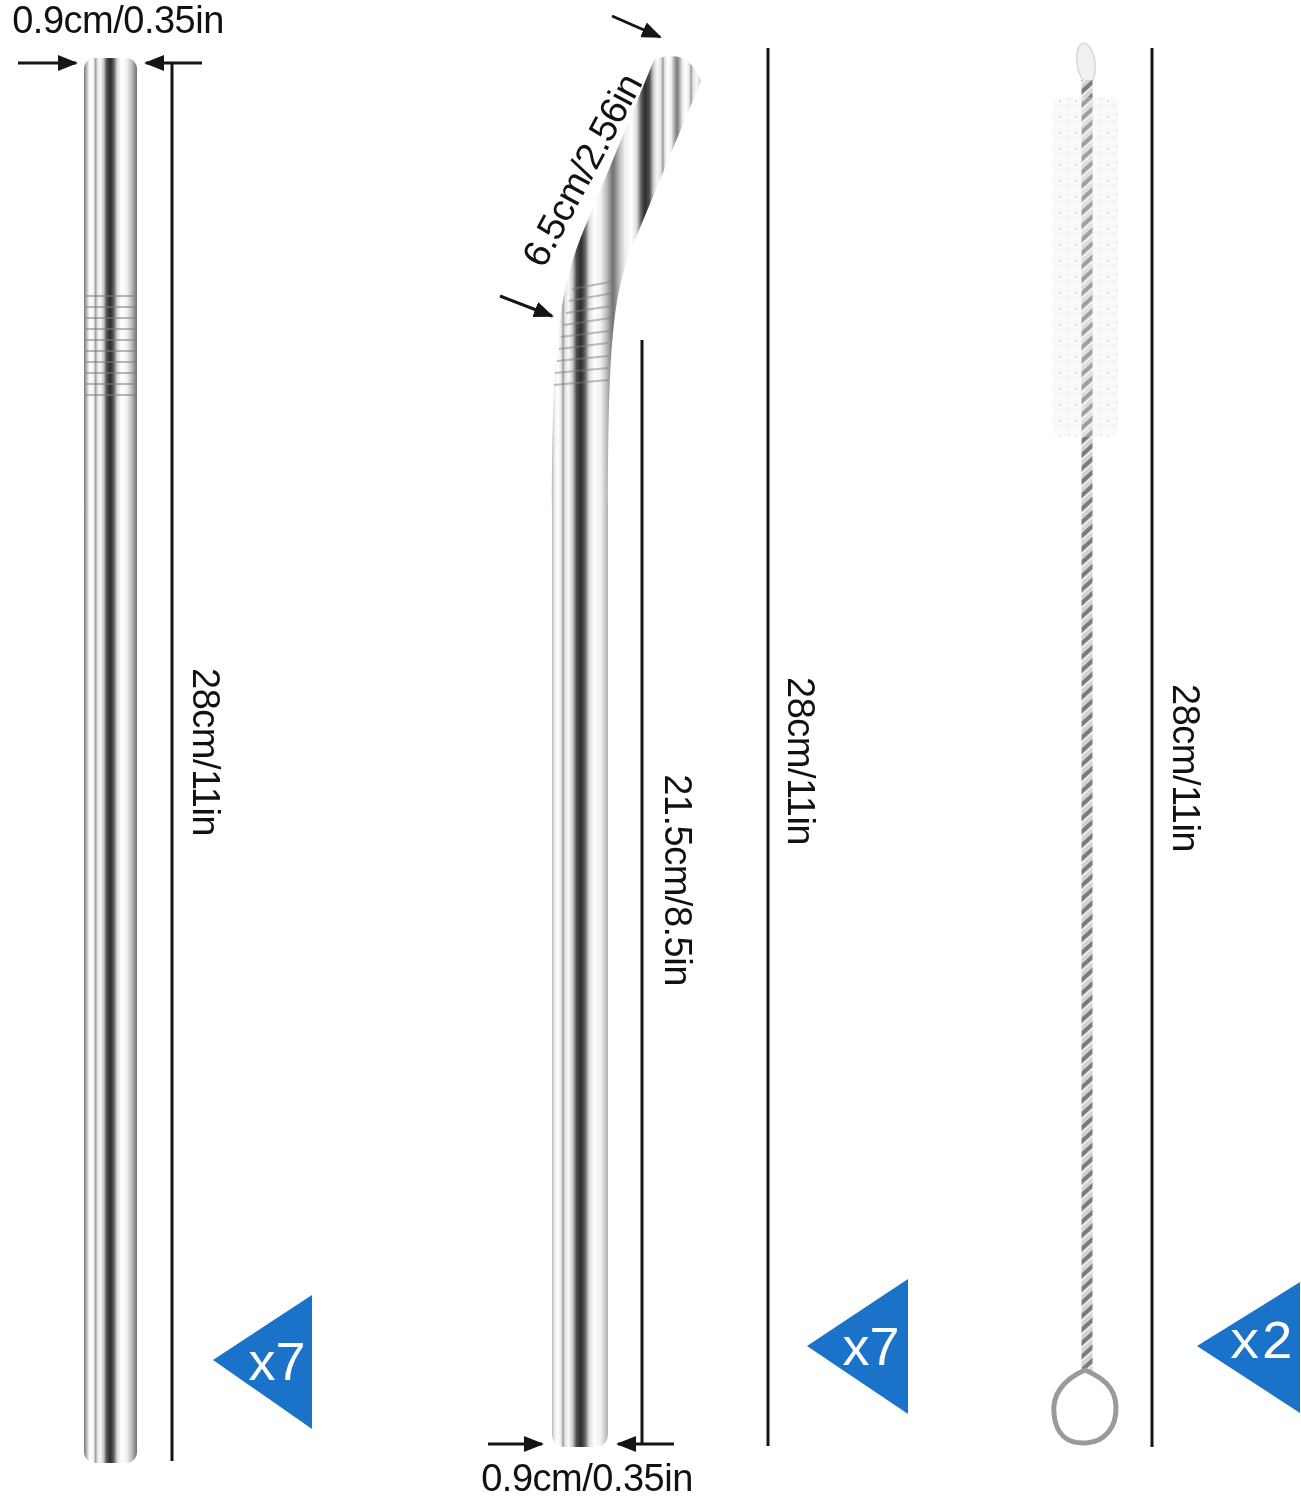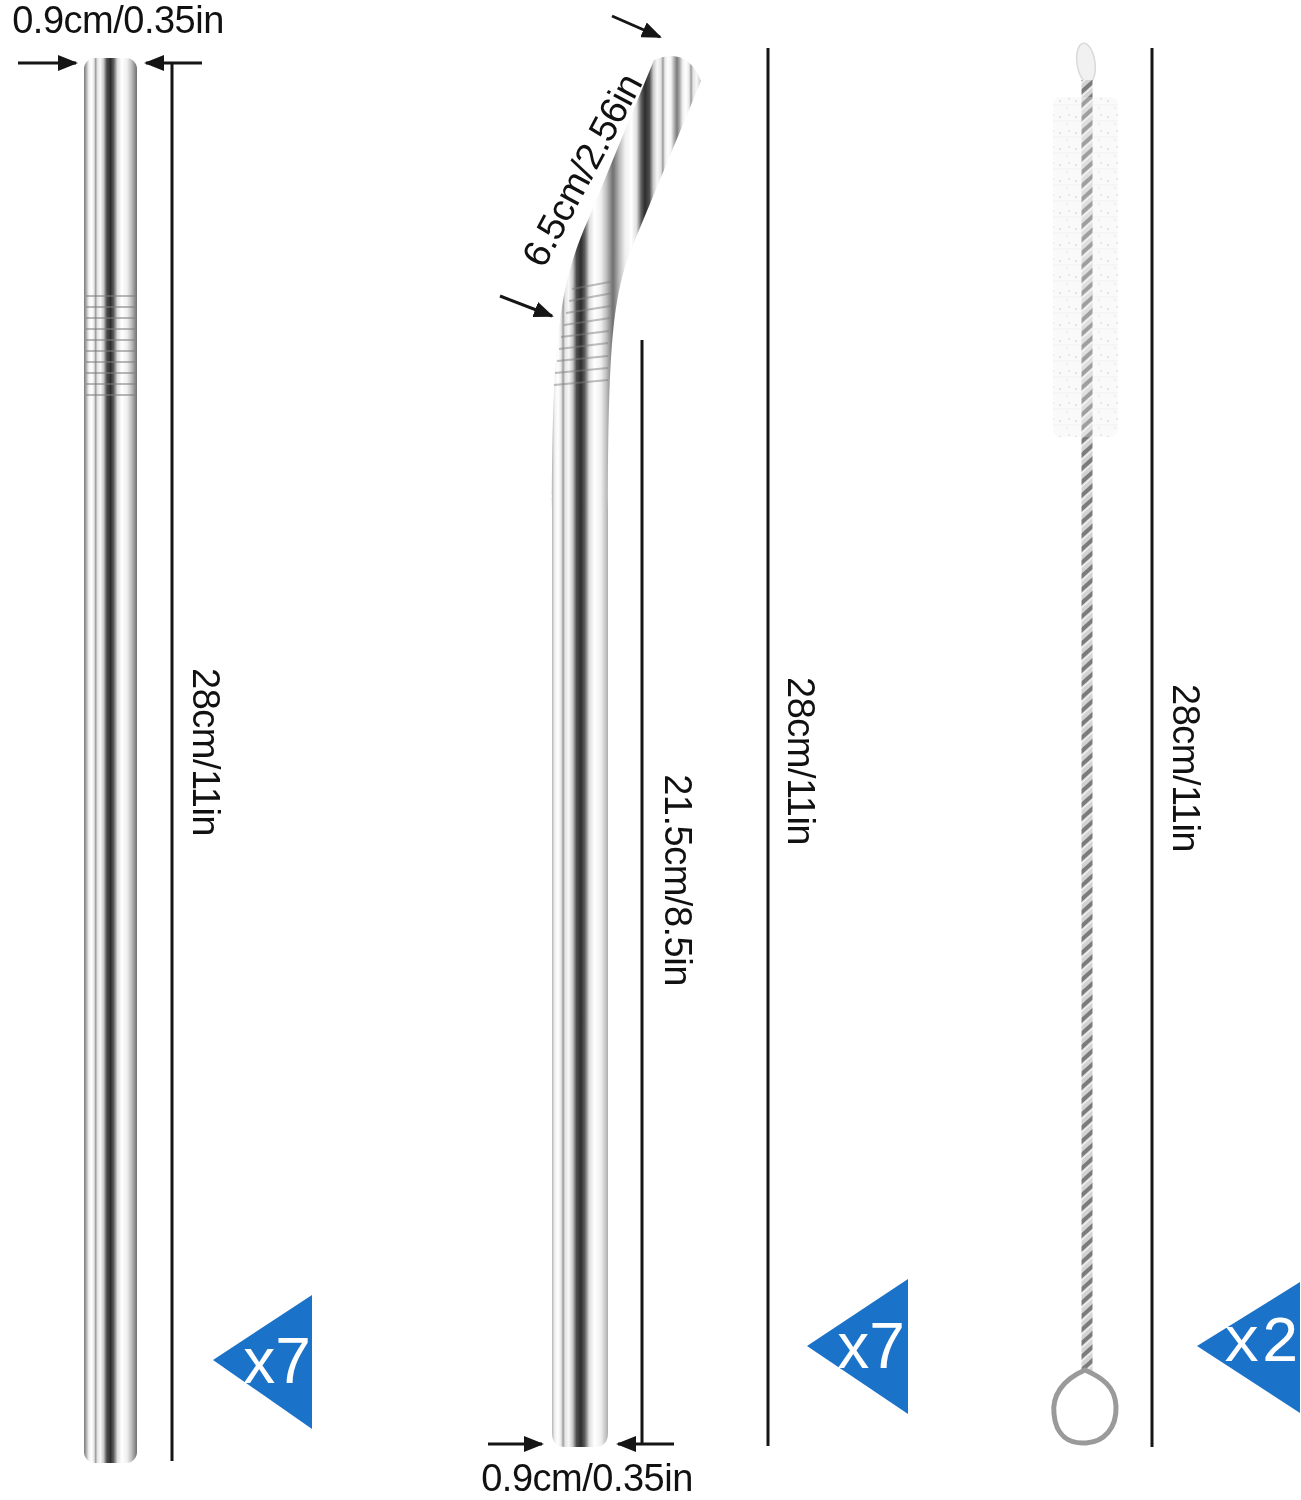--- a/index.html
+++ b/index.html
@@ -19,21 +19,21 @@
     line-height:1;
     letter-spacing:-0.5px;
     color:#111111;
     white-space:nowrap;
     transform:translate(-50%,-50%);
   }
   .lbl.r90{transform:translate(-50%,-50%) rotate(90deg);}
   .lbl.rbend{transform:translate(-50%,-50%) rotate(-62deg);}
   .badge-txt{
     position:absolute;
-    font-size:64px;
+    font-size:54px;
     font-weight:500;
     line-height:1;
     color:#ffffff;
     white-space:nowrap;
     transform:translate(-50%,-50%);
   }
 </style>
 </head>
 <body>
 

